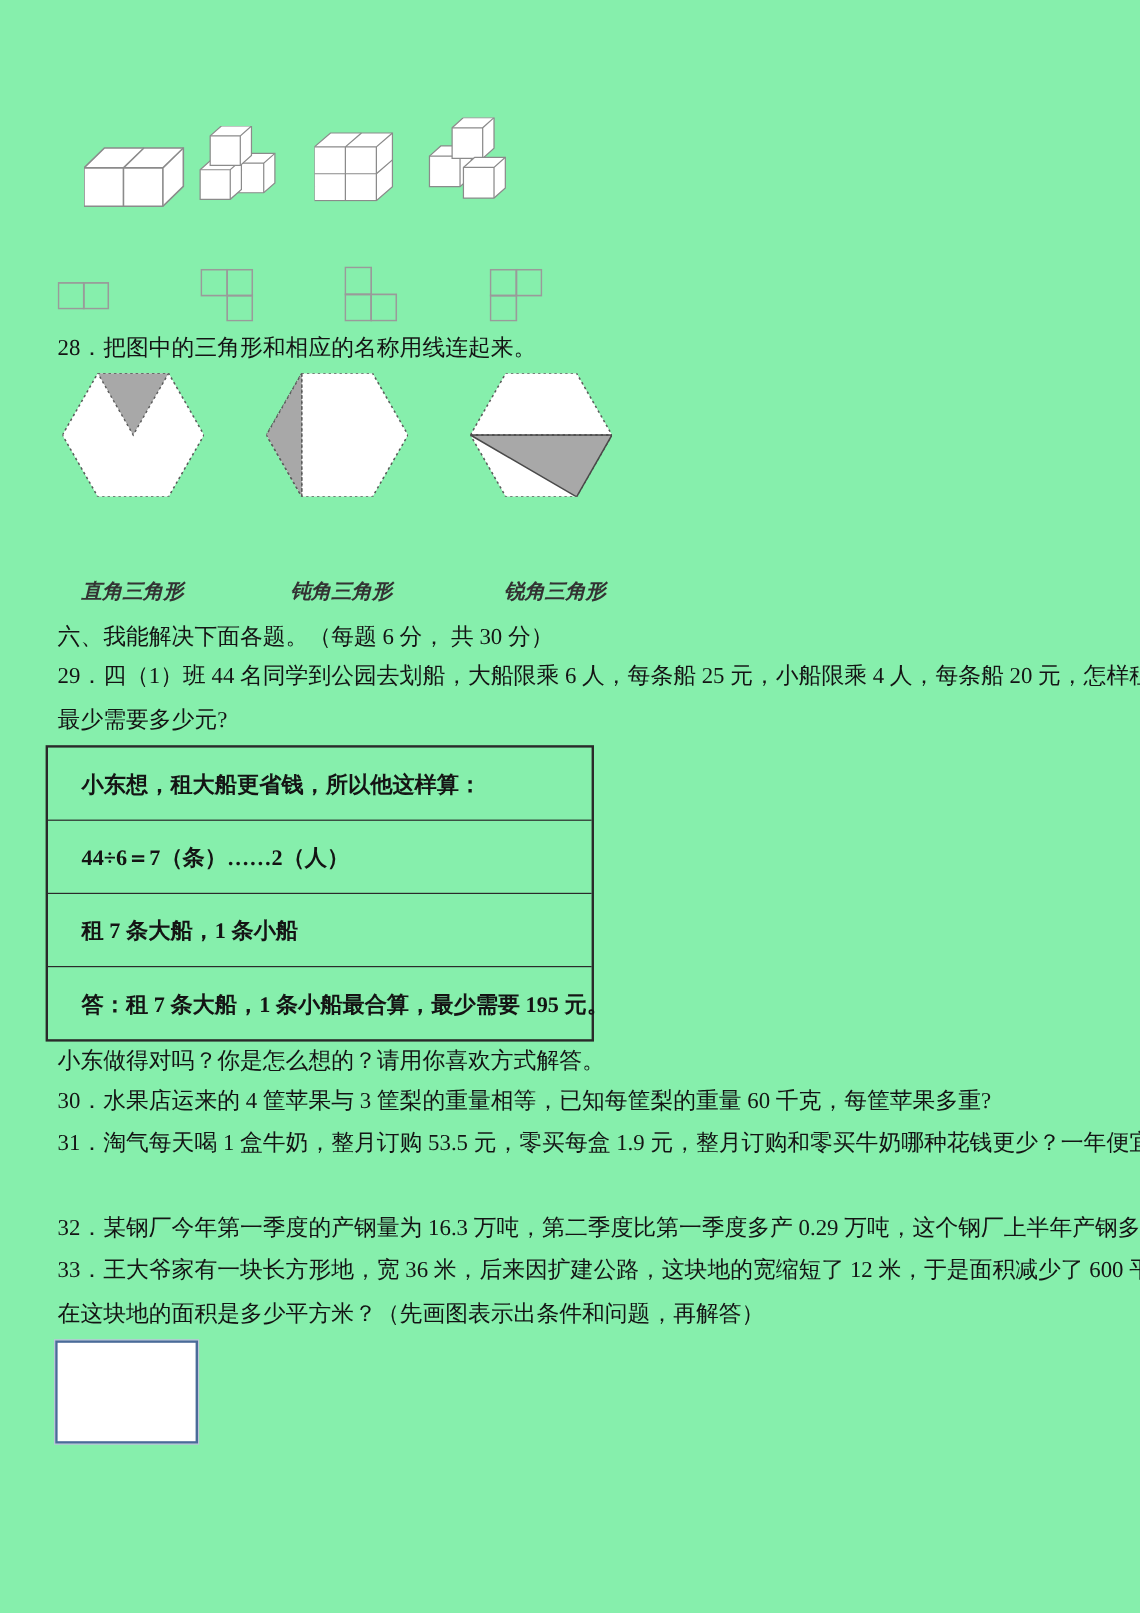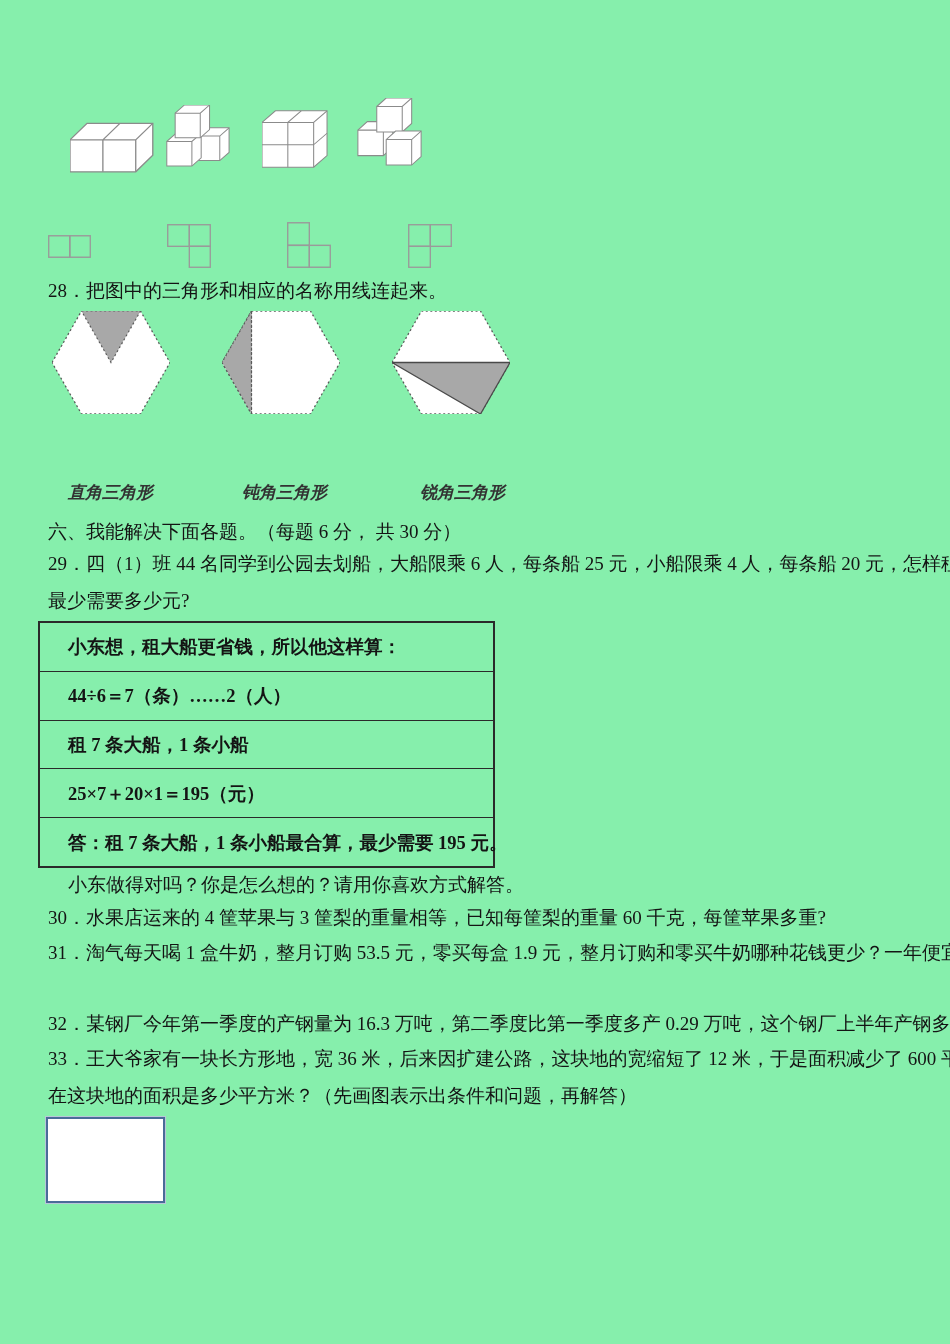--- a/index.html
+++ b/index.html
@@ -119,25 +119,24 @@
   <span class="tri-label" style="left:420px;top:481px;text-align:center;">锐角三角形</span>
 
   <div class="line" style="left:48px;top:520px;">六、我能解决下面各题。（每题 6 分， 共 30 分）</div>
   <div class="line" style="left:48px;top:552px;">29．四（1）班 44 名同学到公园去划船，大船限乘 6 人，每条船 25 元，小船限乘 4 人，每条船 20 元，怎样租船合算？</div>
   <div class="line" style="left:48px;top:589px;">最少需要多少元?</div>
 
   <div class="sol-table">
     <div class="sol-row">小东想，租大船更省钱，所以他这样算：</div>
     <div class="sol-row">44÷6＝7（条）……2（人）</div>
     <div class="sol-row">租 7 条大船，1 条小船</div>
-    <div class="sol-row">25×7＋20×1＝195（元）</div>
     <div class="sol-row">答：租 7 条大船，1 条小船最合算，最少需要 195 元。</div>
   </div>
 
-  <div class="line" style="left:48px;top:873px;margin-left:20px;">小东做得对吗？你是怎么想的？请用你喜欢方式解答。</div>
+  <div class="line" style="left:48px;top:873px;">小东做得对吗？你是怎么想的？请用你喜欢方式解答。</div>
   <div class="line" style="left:48px;top:906px;">30．水果店运来的 4 筐苹果与 3 筐梨的重量相等，已知每筐梨的重量 60 千克，每筐苹果多重?</div>
   <div class="line" style="left:48px;top:941px;">31．淘气每天喝 1 盒牛奶，整月订购 53.5 元，零买每盒 1.9 元，整月订购和零买牛奶哪种花钱更少？一年便宜多少元?</div>
   <div class="line" style="left:48px;top:1012px;">32．某钢厂今年第一季度的产钢量为 16.3 万吨，第二季度比第一季度多产 0.29 万吨，这个钢厂上半年产钢多少万吨?</div>
   <div class="line" style="left:48px;top:1047px;">33．王大爷家有一块长方形地，宽 36 米，后来因扩建公路，这块地的宽缩短了 12 米，于是面积减少了 600 平方米。现</div>
   <div class="line" style="left:48px;top:1084px;">在这块地的面积是多少平方米？（先画图表示出条件和问题，再解答）</div>
 
   <div class="answer-box"></div>
 
 </div>
 

